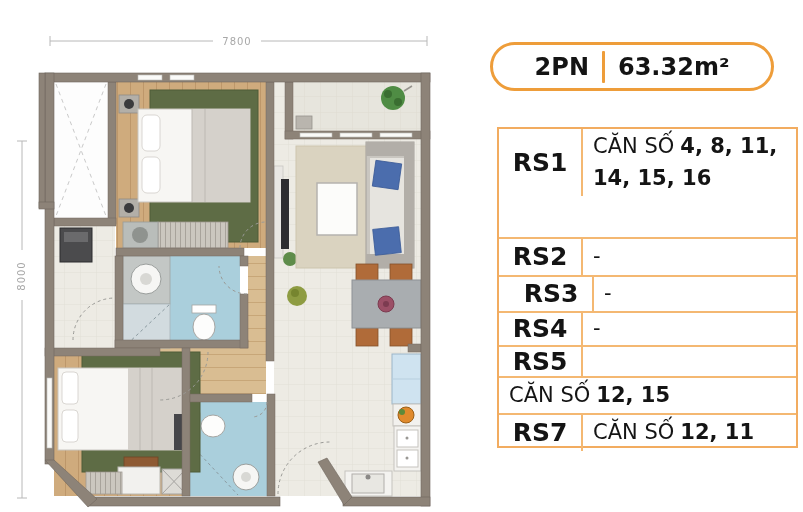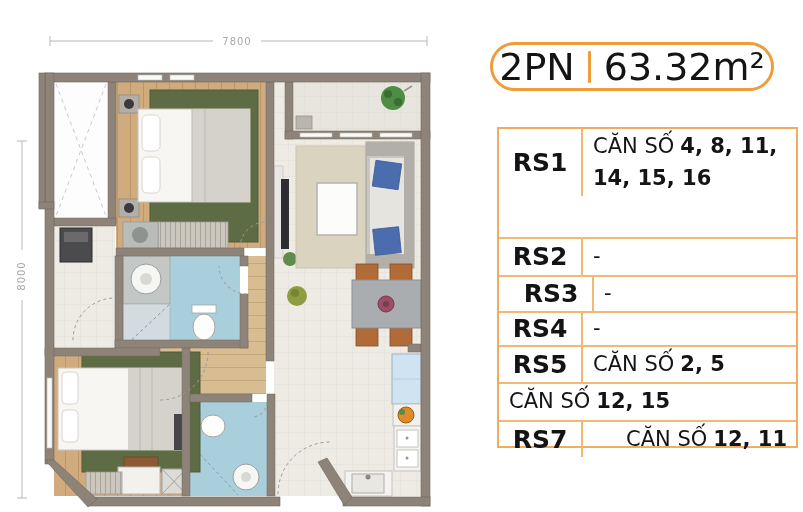--- a/index.html
+++ b/index.html
@@ -9,37 +9,37 @@
   }
   
   .plan-wrap{position:absolute;left:0;top:16px;width:480px;height:512px;}
   
   .badge{
     position:absolute;left:490px;top:42px;width:284px;height:49px;
     border:3px solid #ee9d3a;border-radius:28px;background:#fff;
     display:flex;align-items:center;justify-content:center;gap:13px;
     box-sizing:border-box;
   }
-  .badge .txt{font-weight:normal;font-size:38px;color:#141414;letter-spacing:0px;}
+  .badge .txt{font-weight:bold;font-size:24px;color:#141414;letter-spacing:0px;}
   .badge .sep{width:3px;height:32px;background:#ee9d3a;border-radius:1px;}
   
   .rs-table{
     position:absolute;left:497px;top:127px;width:301px;height:321px;
     border:2px solid #f2ac60;box-sizing:border-box;background:#fff;
     display:flex;flex-direction:column;
   }
   .rs-row{display:flex;box-sizing:border-box;}
   .rs-row + .rs-row{border-top:2px solid #f4b872;}
   .rs-row:nth-child(1){height:87px;}
   .rs-row:nth-child(2){height:45px;margin-top:41px;}
   .rs-row:nth-child(3){height:36px;padding-left:11px;}
   .rs-row:nth-child(4){height:34px;}
   .rs-row:nth-child(5){height:40px;}
   .rs-row:nth-child(6){height:38px;}
-  .rs-row:nth-child(7){flex:1;gap:33px;}
+  .rs-row:nth-child(7){flex:1;}
   .rs-label{
     width:84px;flex:0 0 84px;border-right:2px solid #f4b872;box-sizing:border-box;
     display:flex;align-items:center;justify-content:center;
     font-weight:bold;font-size:25px;color:#141414;
   }
   .rs-value{
     flex:1;display:flex;align-items:center;padding:2px 4px 2px 10px;
     font-size:21px;color:#141414;line-height:1.5;box-sizing:border-box;
   }
   .rs-value .inner{display:inline;}
@@ -283,23 +283,20 @@
       </div>
   </div>
   <div class="rs-row">
     <div class="rs-label">RS4</div>
     <div class="rs-value">
         <span class="inner"><span class="val-reg">-</span><span class="val-bold"></span></span>
       </div>
   </div>
   <div class="rs-row">
     <div class="rs-label">RS5</div>
-    <div class="rs-value">
-        <span class="inner"><span class="val-reg">CĂN SỐ</span><span class="val-bold">2, 5</span></span>
-      </div>
   </div>
   <div class="rs-row">
     <div class="rs-value">
         <span class="inner"><span class="val-reg">CĂN SỐ</span><span class="val-bold">12, 15</span></span>
       </div>
   </div>
   <div class="rs-row">
     <div class="rs-label">RS7</div>
     <div class="rs-value">
         <span class="inner"><span class="val-reg">CĂN SỐ</span><span class="val-bold">12, 11</span></span>

